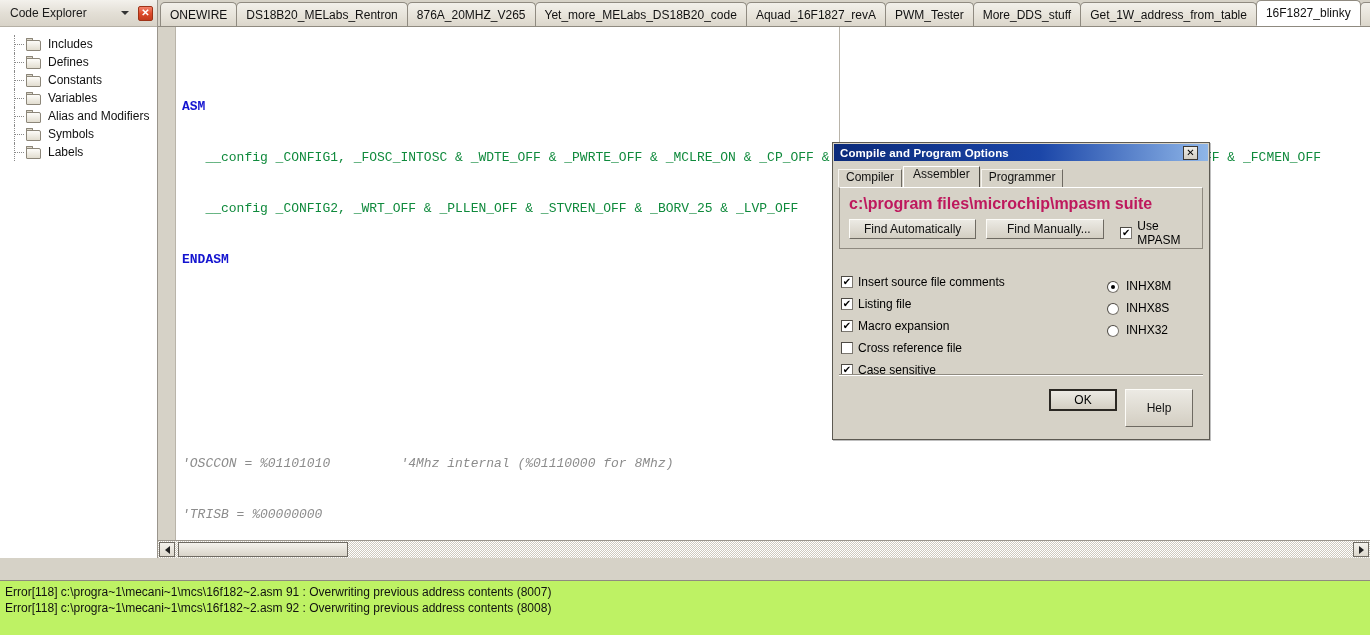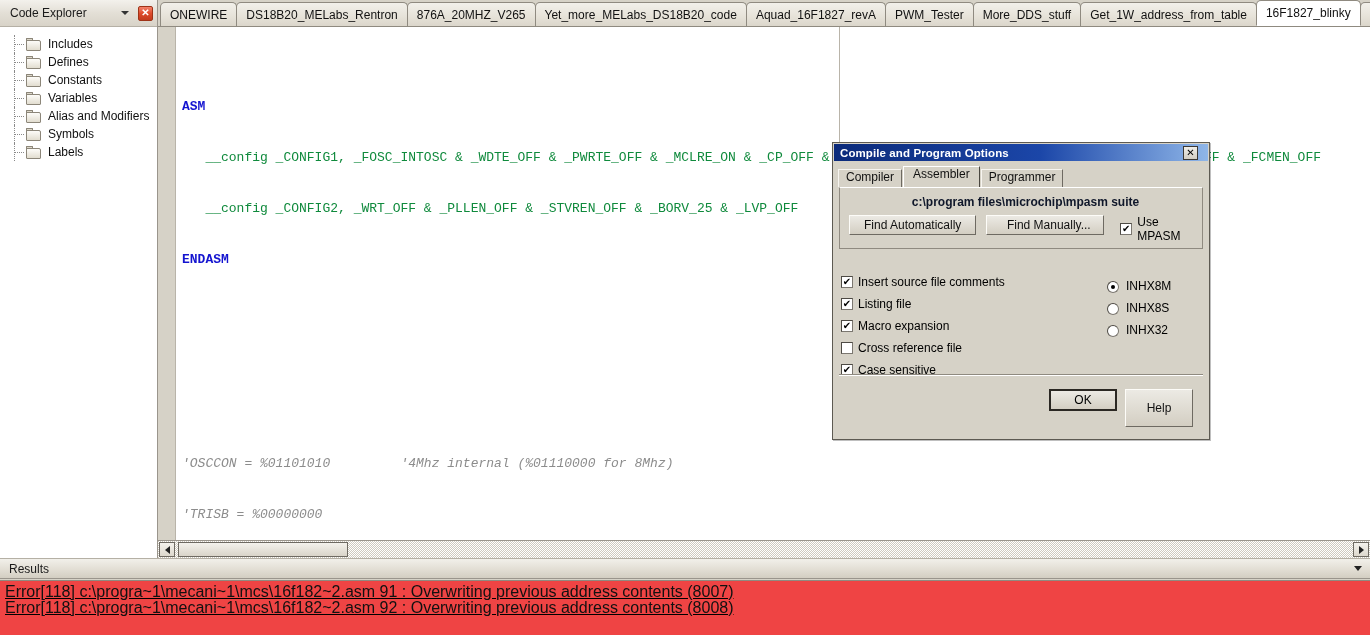--- a/index.html
+++ b/index.html
@@ -185,27 +185,26 @@
   }
   #results-title { flex: 1; font-size: 12px; color: #1a1a1a; }
   .res-caret {
     width: 0; height: 0;
     border-left: 4px solid transparent;
     border-right: 4px solid transparent;
     border-top: 5px solid #222;
   }
   #results-body {
     position: absolute; left: 0; top: 22px; right: 0; bottom: 0;
-    background: #ef4444;
+    background: #bef264;
     border-top: 1px solid #8f8a80;
     padding: 3px 0 0 5px;
-    font-size: 16px;
+    font-size: 12px;
     line-height: 16px;
     overflow: hidden;
-    text-decoration: underline;
   }
   .res-line { white-space: pre; color: #111; }
 
   
   #dialog {
     position: absolute; left: 832px; top: 142px; width: 378px; height: 298px;
     background: #d6d2c7;
     border: 1px solid #5d5a52;
     box-shadow: 1px 1px 0 rgba(0,0,0,0.25);
   }
@@ -256,24 +255,23 @@
   }
   #dlg-group {
     margin: 0 6px 0 6px;
     height: 62px;
     border: 1px solid #8f8a80;
     border-top-color: #ffffff;
     background: #d6d2c7;
     position: relative;
   }
   #dlg-path {
-    font-weight: bold; font-size: 12px;
+    font-weight: bold; font-size: 16px;
     padding: 7px 0 0 9px;
-    color: #0f172a;
-    text-align: center;
+    color: #be185d;
   }
   #dlg-buttons-row {
     display: flex; align-items: flex-start;
     padding: 6px 0 0 9px;
   }
   .btn {
     background: linear-gradient(to bottom, #eceae4, #d3cec2);
     border: 1px solid #6e6a62;
     border-top-color: #fdfcf8;
     border-left-color: #fdfcf8;
@@ -479,24 +477,20 @@
           <span class="arr-l"></span>
         </div>
       <div id="hthumb"></div>
       <div class="sb-btn right">
           <span class="arr-r"></span>
         </div>
     </div>
   </div>
 
   <div id="results">
-    <div id="results-header">
-      <span id="results-title">Results</span>
-      <span class="res-caret"></span>
-    </div>
     <div id="results-body">
       <div class="res-line">Error[118] c:\progra~1\mecani~1\mcs\16f182~2.asm 91 : Overwriting previous address contents (8007)</div>
       <div class="res-line">Error[118] c:\progra~1\mecani~1\mcs\16f182~2.asm 92 : Overwriting previous address contents (8008)</div>
     </div>
   </div>
 
   <div id="dialog">
     <div id="dlg-title">
       <span id="dlg-title-text">Compile and Program Options</span>
       <span id="dlg-close">✕</span>

